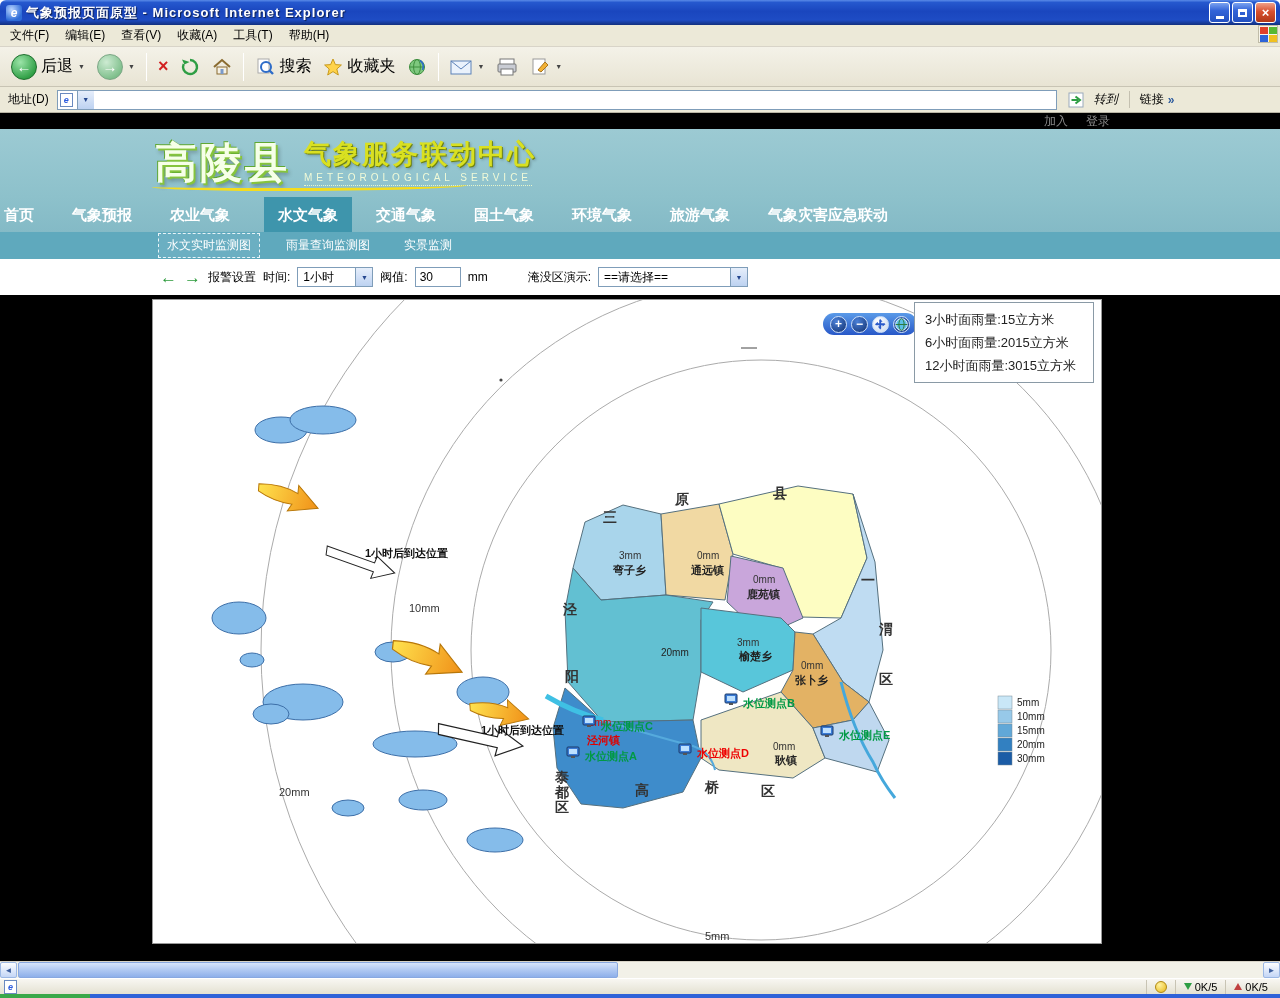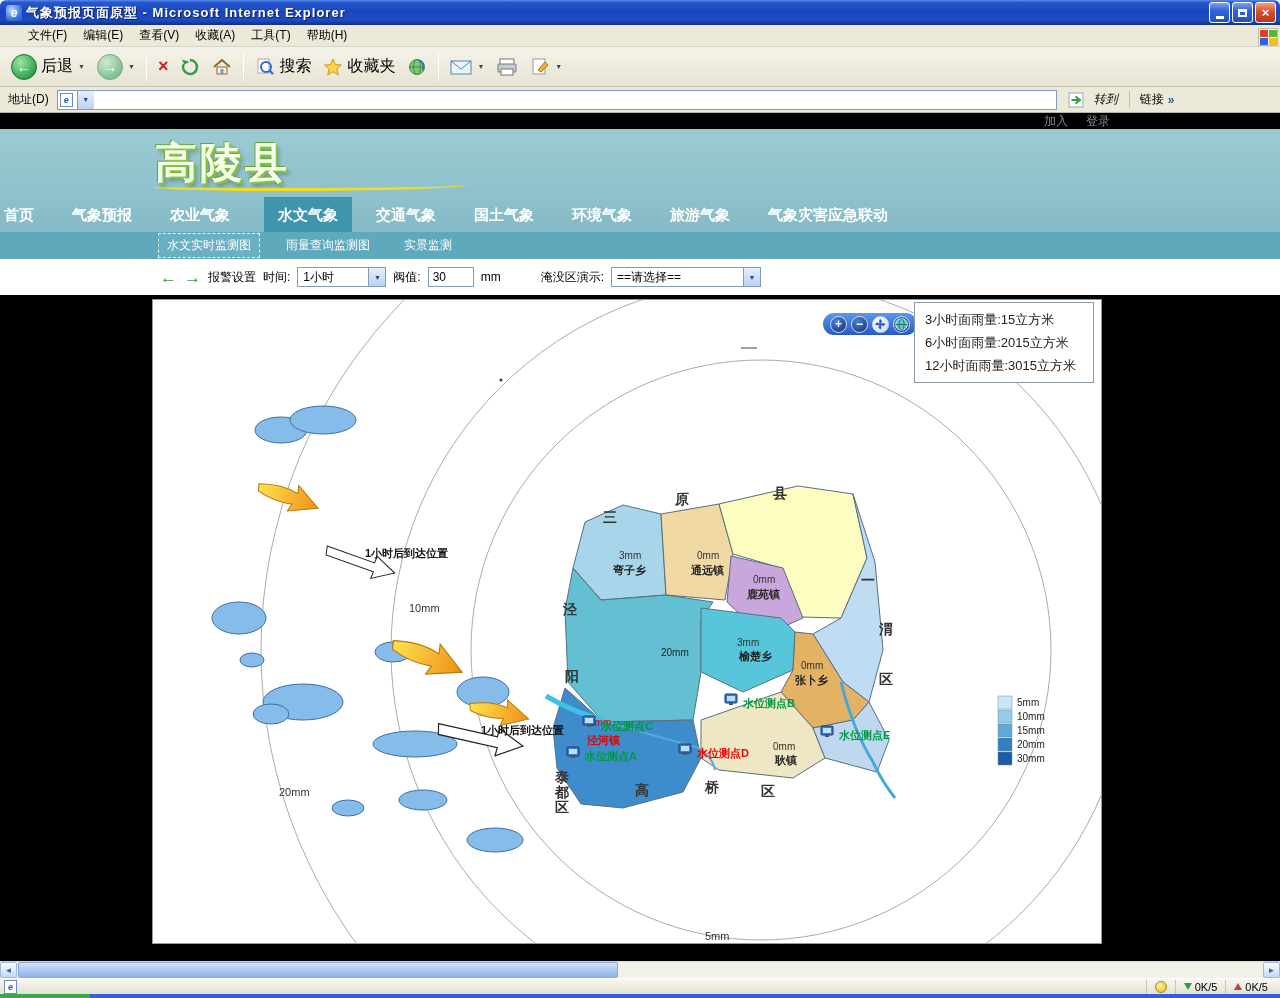--- a/index.html
+++ b/index.html
@@ -32,21 +32,21 @@
     color:#fff; display:flex; align-items:center; justify-content:center;
     font-size:12px; font-weight:bold; cursor:default;
   }
   .wbtn .minbar { display:block; width:8px; height:3px; background:#fff; margin-top:9px; }
   .wbtn .maxbox { display:block; width:9px; height:8px; border:2px solid #fff; border-top-width:3px; }
   .wbtn.close { background:linear-gradient(180deg,#F0A088 0%,#D8502E 45%,#B03818 100%); font-size:13px; }
 
   
   .menubar {
     height:22px; flex:0 0 22px; background:#ECE9D8; border-bottom:1px solid #D8D4C8;
-    display:flex; align-items:flex-end; padding-left:20px;
+    display:flex; align-items:flex-start; padding-left:2px;
   }
   .menu-item { padding:2px 8px; color:#000; }
   .menubar .spacer { flex:1; }
   .winflag {
     width:20px; height:18px; margin-right:2px; border:1px solid #C0BCA8;
     background:#F6F4EA; display:grid; grid-template-columns:8px 8px; grid-template-rows:7px 7px;
     gap:1px; padding:1px; align-content:center; justify-content:center;
   }
   .winflag i { display:block; }
   .wf-r{background:#E0402A;} .wf-g{background:#58B832;} .wf-b{background:#2E64D8;} .wf-y{background:#F0C020;}
@@ -320,20 +320,24 @@
 
   <div class="page">
 
     <div class="account-row">
       <span>加入</span>
       <span>登录</span>
     </div>
 
     <div class="site-header">
       <span class="logo-county">高陵县</span>
+      <div class="logo-right">
+        <div class="logo-title">气象服务联动中心</div>
+        <div class="logo-sub">METEOROLOGICAL SERVICE</div>
+      </div>
       <div class="logo-swoosh"></div>
     </div>
 
     <div class="main-nav">
       <span class="nav-item">首页</span>
       <span class="nav-item">气象预报</span>
       <span class="nav-item">农业气象</span>
       <span class="nav-item active">水文气象</span>
       <span class="nav-item">交通气象</span>
       <span class="nav-item">国土气象</span>
@@ -346,21 +350,21 @@
       <span class="subnav-item active">水文实时监测图</span>
       <span class="subnav-item">雨量查询监测图</span>
       <span class="subnav-item">实景监测</span>
     </div>
 
     <div class="control-row">
       <span class="ctrl-arrow">←</span>
       <span class="ctrl-arrow">→</span>
       <span>报警设置</span>
       <span>时间:</span>
-      <div class="xp-select" style="width:89px">
+      <div class="xp-select" style="width:76px">
         <span class="val">1小时</span>
         <span class="btn">▼</span>
       </div>
       <span>阀值:</span>
       <div class="xp-input">
           <span>30</span>
         </div>
       <span>mm</span>
       <span class="ctl-gap"></span>
       <span>淹没区演示:</span>

